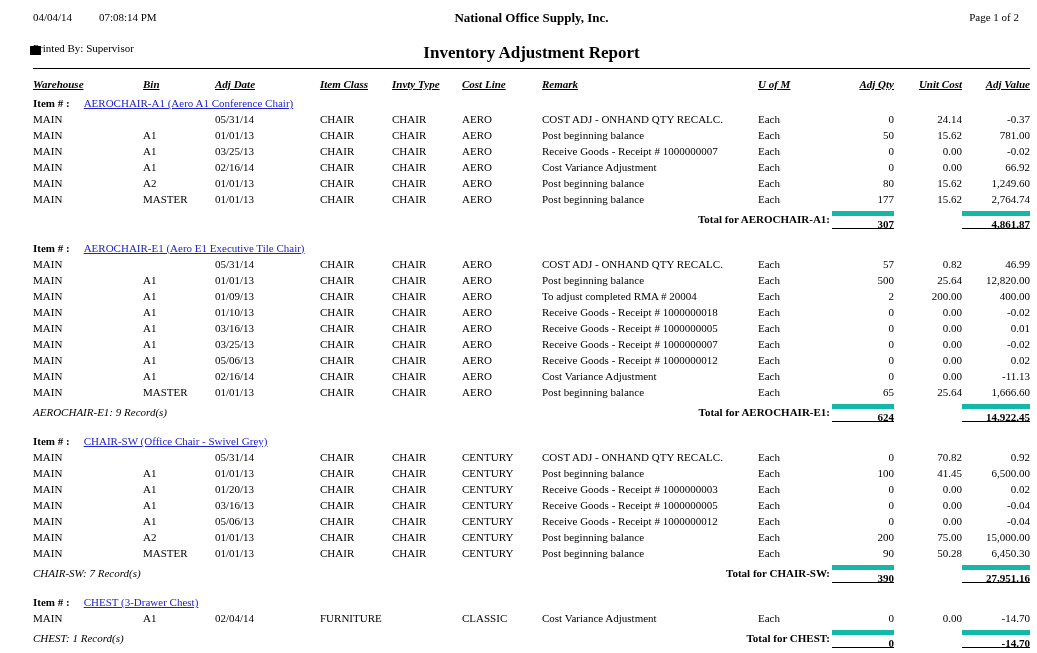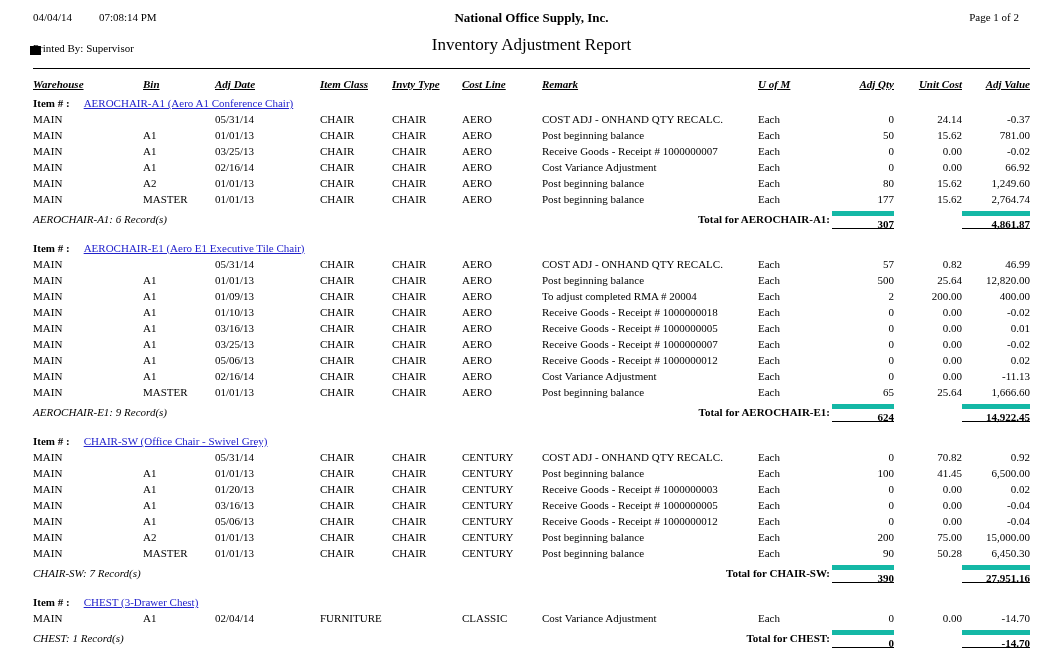--- a/index.html
+++ b/index.html
@@ -15,21 +15,21 @@
     border-radius: 17px;
   }
   
   .report-header { position: relative; height: 58px; }
   .hdr-left  { position: absolute; left: 0; top: 0; }
   .hdr-line1 { line-height: 14px; }
   .time { margin-left: 24px; }
   .hdr-printedby { margin-top: 17px; line-height: 14px; }
   .hdr-center { position: absolute; left: 0; right: 0; top: 0; text-align: center; }
   .company { font-weight: bold; font-size: 13px; line-height: 15px; }
-  .report-title { font-weight: normal; font-size: 17px; margin-top: 10px; }
+  .report-title { font-weight: bold; font-size: 17px; margin-top: 18px; }
   .hdr-right { position: absolute; right: 11px; top: 0; line-height: 14px; }
   .black-mark { position: absolute; left: -3px; top: 36px; width: 11px; height: 9px; background: #000; }
   .top-rule { border-top: 1px solid #000; height: 0; }
   
   .grid {
     display: grid;
     grid-template-columns: 110px 72px 105px 72px 70px 80px 216px 74px 62px 68px 68px;
   }
   .cell { height: 16px; line-height: 16px; white-space: nowrap; overflow: visible; }
   .num { text-align: right; }
@@ -163,21 +163,20 @@
           <div class="cell">CHAIR</div>
           <div class="cell">CHAIR</div>
           <div class="cell">AERO</div>
           <div class="cell">Post beginning balance</div>
           <div class="cell">Each</div>
           <div class="cell num">177</div>
           <div class="cell num">15.62</div>
           <div class="cell num">2,764.74</div>
         </div>
         <div class="grid group-footer">
-          <div class="cell records" style="grid-column: 1 / span 6;">AEROCHAIR-A1: 6 Record(s)</div>
           <div class="cell total-label" style="grid-column: 7 / span 2;">Total for AEROCHAIR-A1:</div>
           <div class="cell num ruled" style="grid-column: 9;">307</div>
           <div class="cell num" style="grid-column: 10;"></div>
           <div class="cell num ruled" style="grid-column: 11;">4,861.87</div>
         </div>
       </section>
       <section class="group">
         <div class="group-header"><span class="item-label">Item # :</span><a class="item-link">AEROCHAIR-E1 (Aero E1 Executive Tile Chair)</a></div>
         <div class="grid row">
           <div class="cell">MAIN</div>

